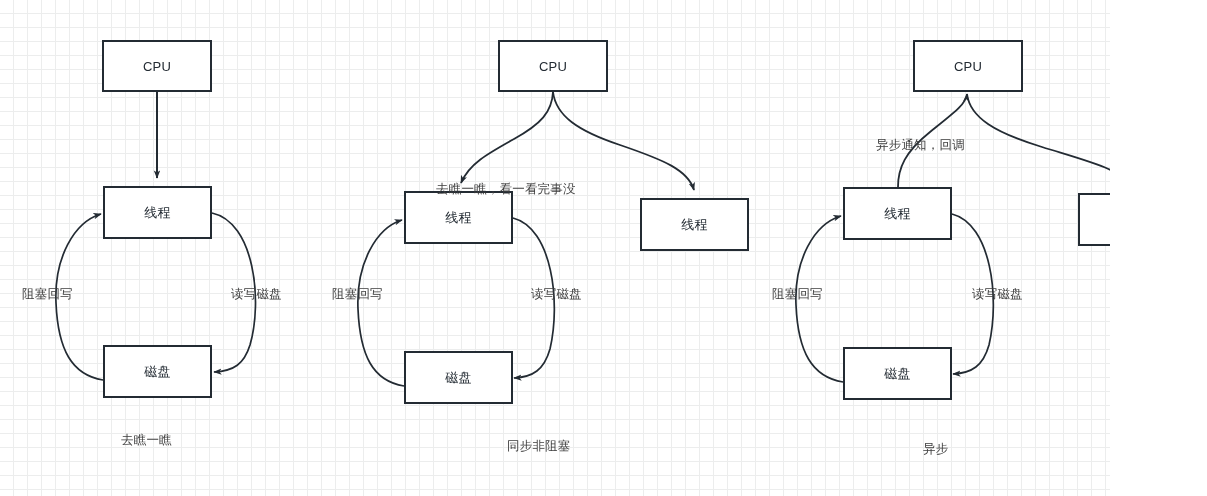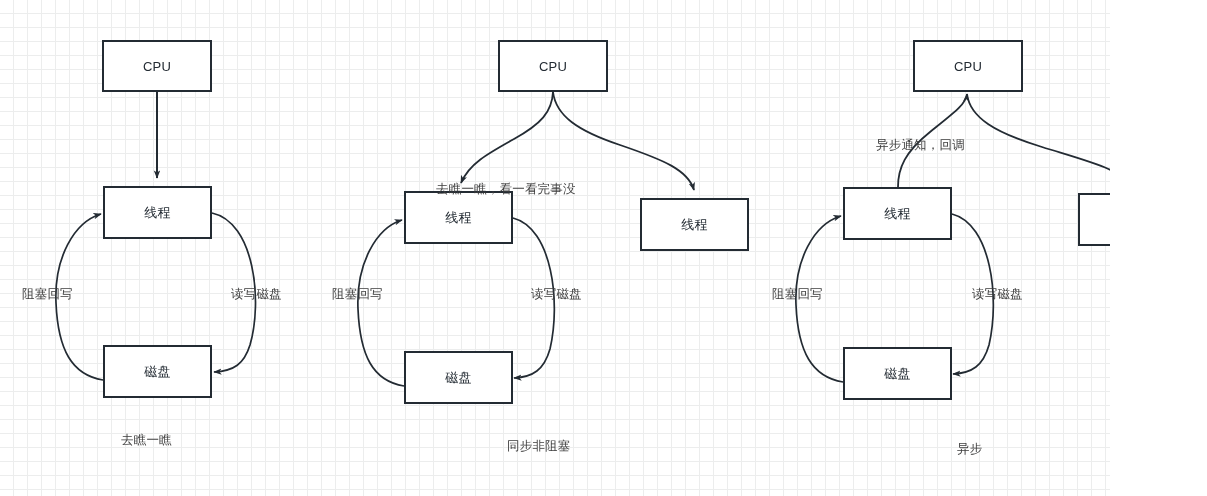--- a/index.html
+++ b/index.html
@@ -140,15 +140,15 @@
   </div>
   <div class="node" style="left:1078px; top:193px; width:110px; height:53px;">
     <span>线程</span>
   </div>
   <div class="node" style="left:843px; top:347px; width:109px; height:53px;">
     <span>磁盘</span>
   </div>
   <div class="edge-label" style="left:876px; top:139px;">异步通知，回调</div>
   <div class="edge-label" style="left:772px; top:288px;">阻塞回写</div>
   <div class="edge-label" style="left:972px; top:288px;">读写磁盘</div>
-  <div class="caption" style="left:957px; top:443px;">异步</div>
+  <div class="caption" style="left:923px; top:443px;">异步</div>
 
 </div>
 
 </body></html>

